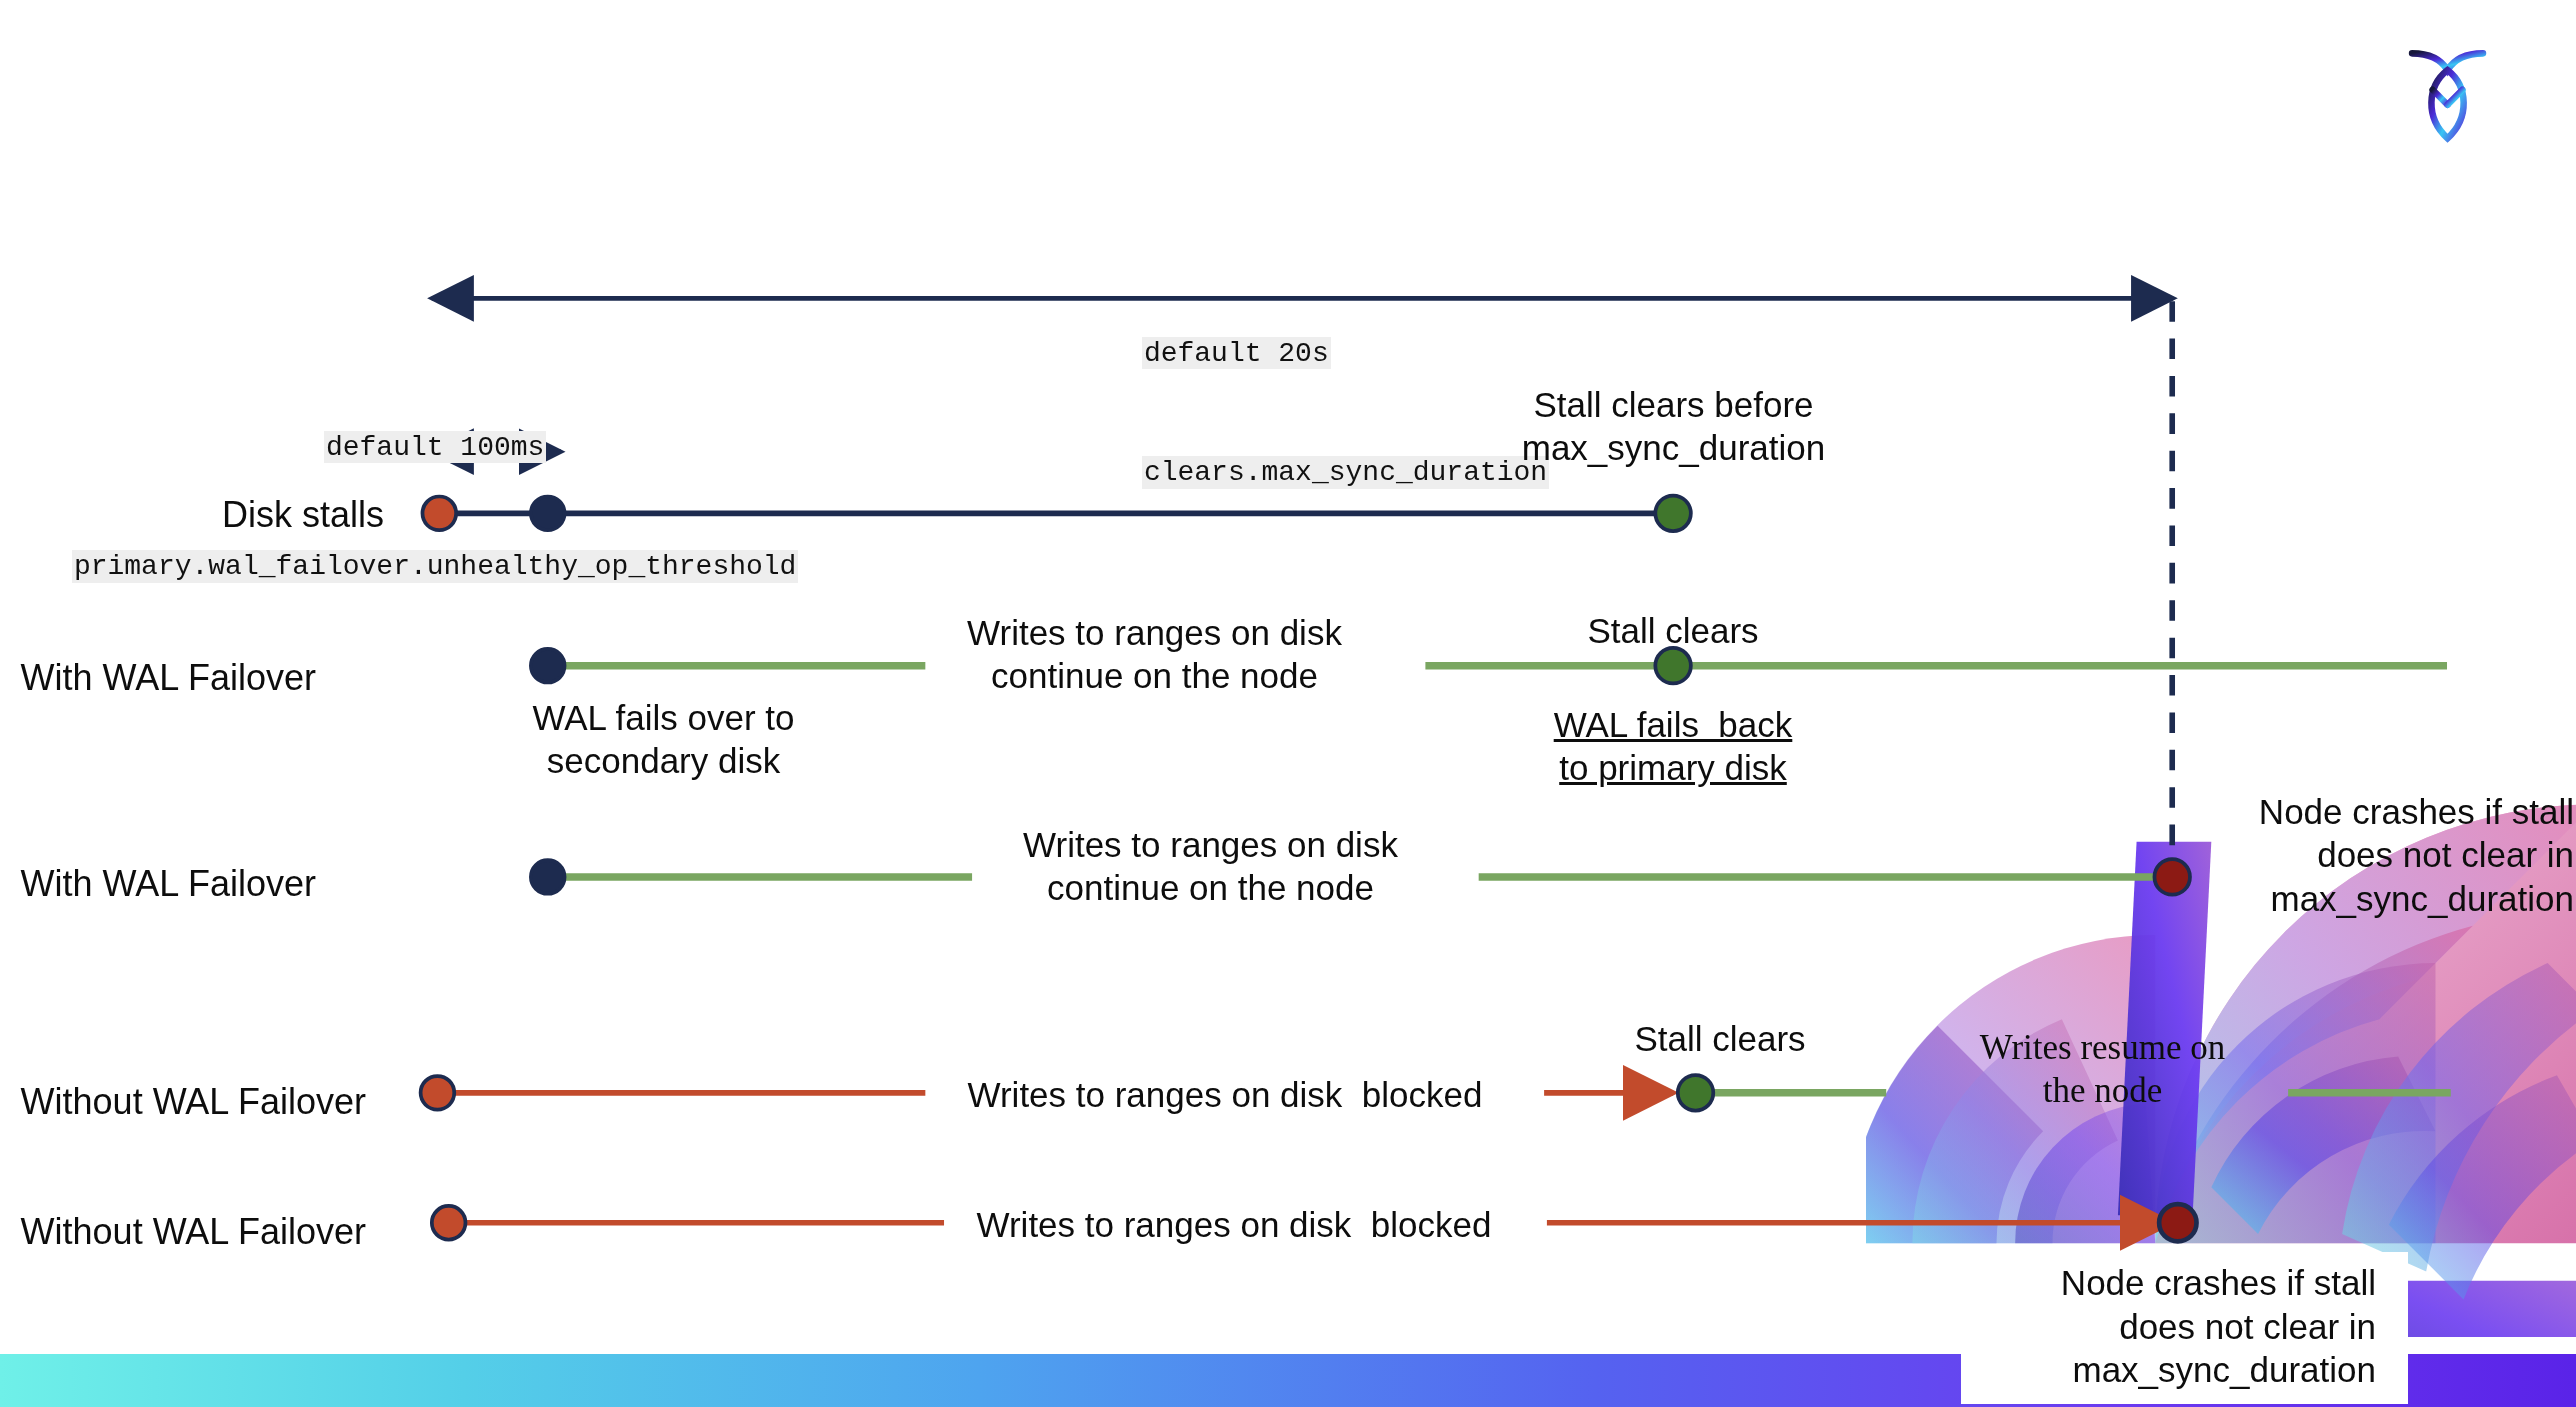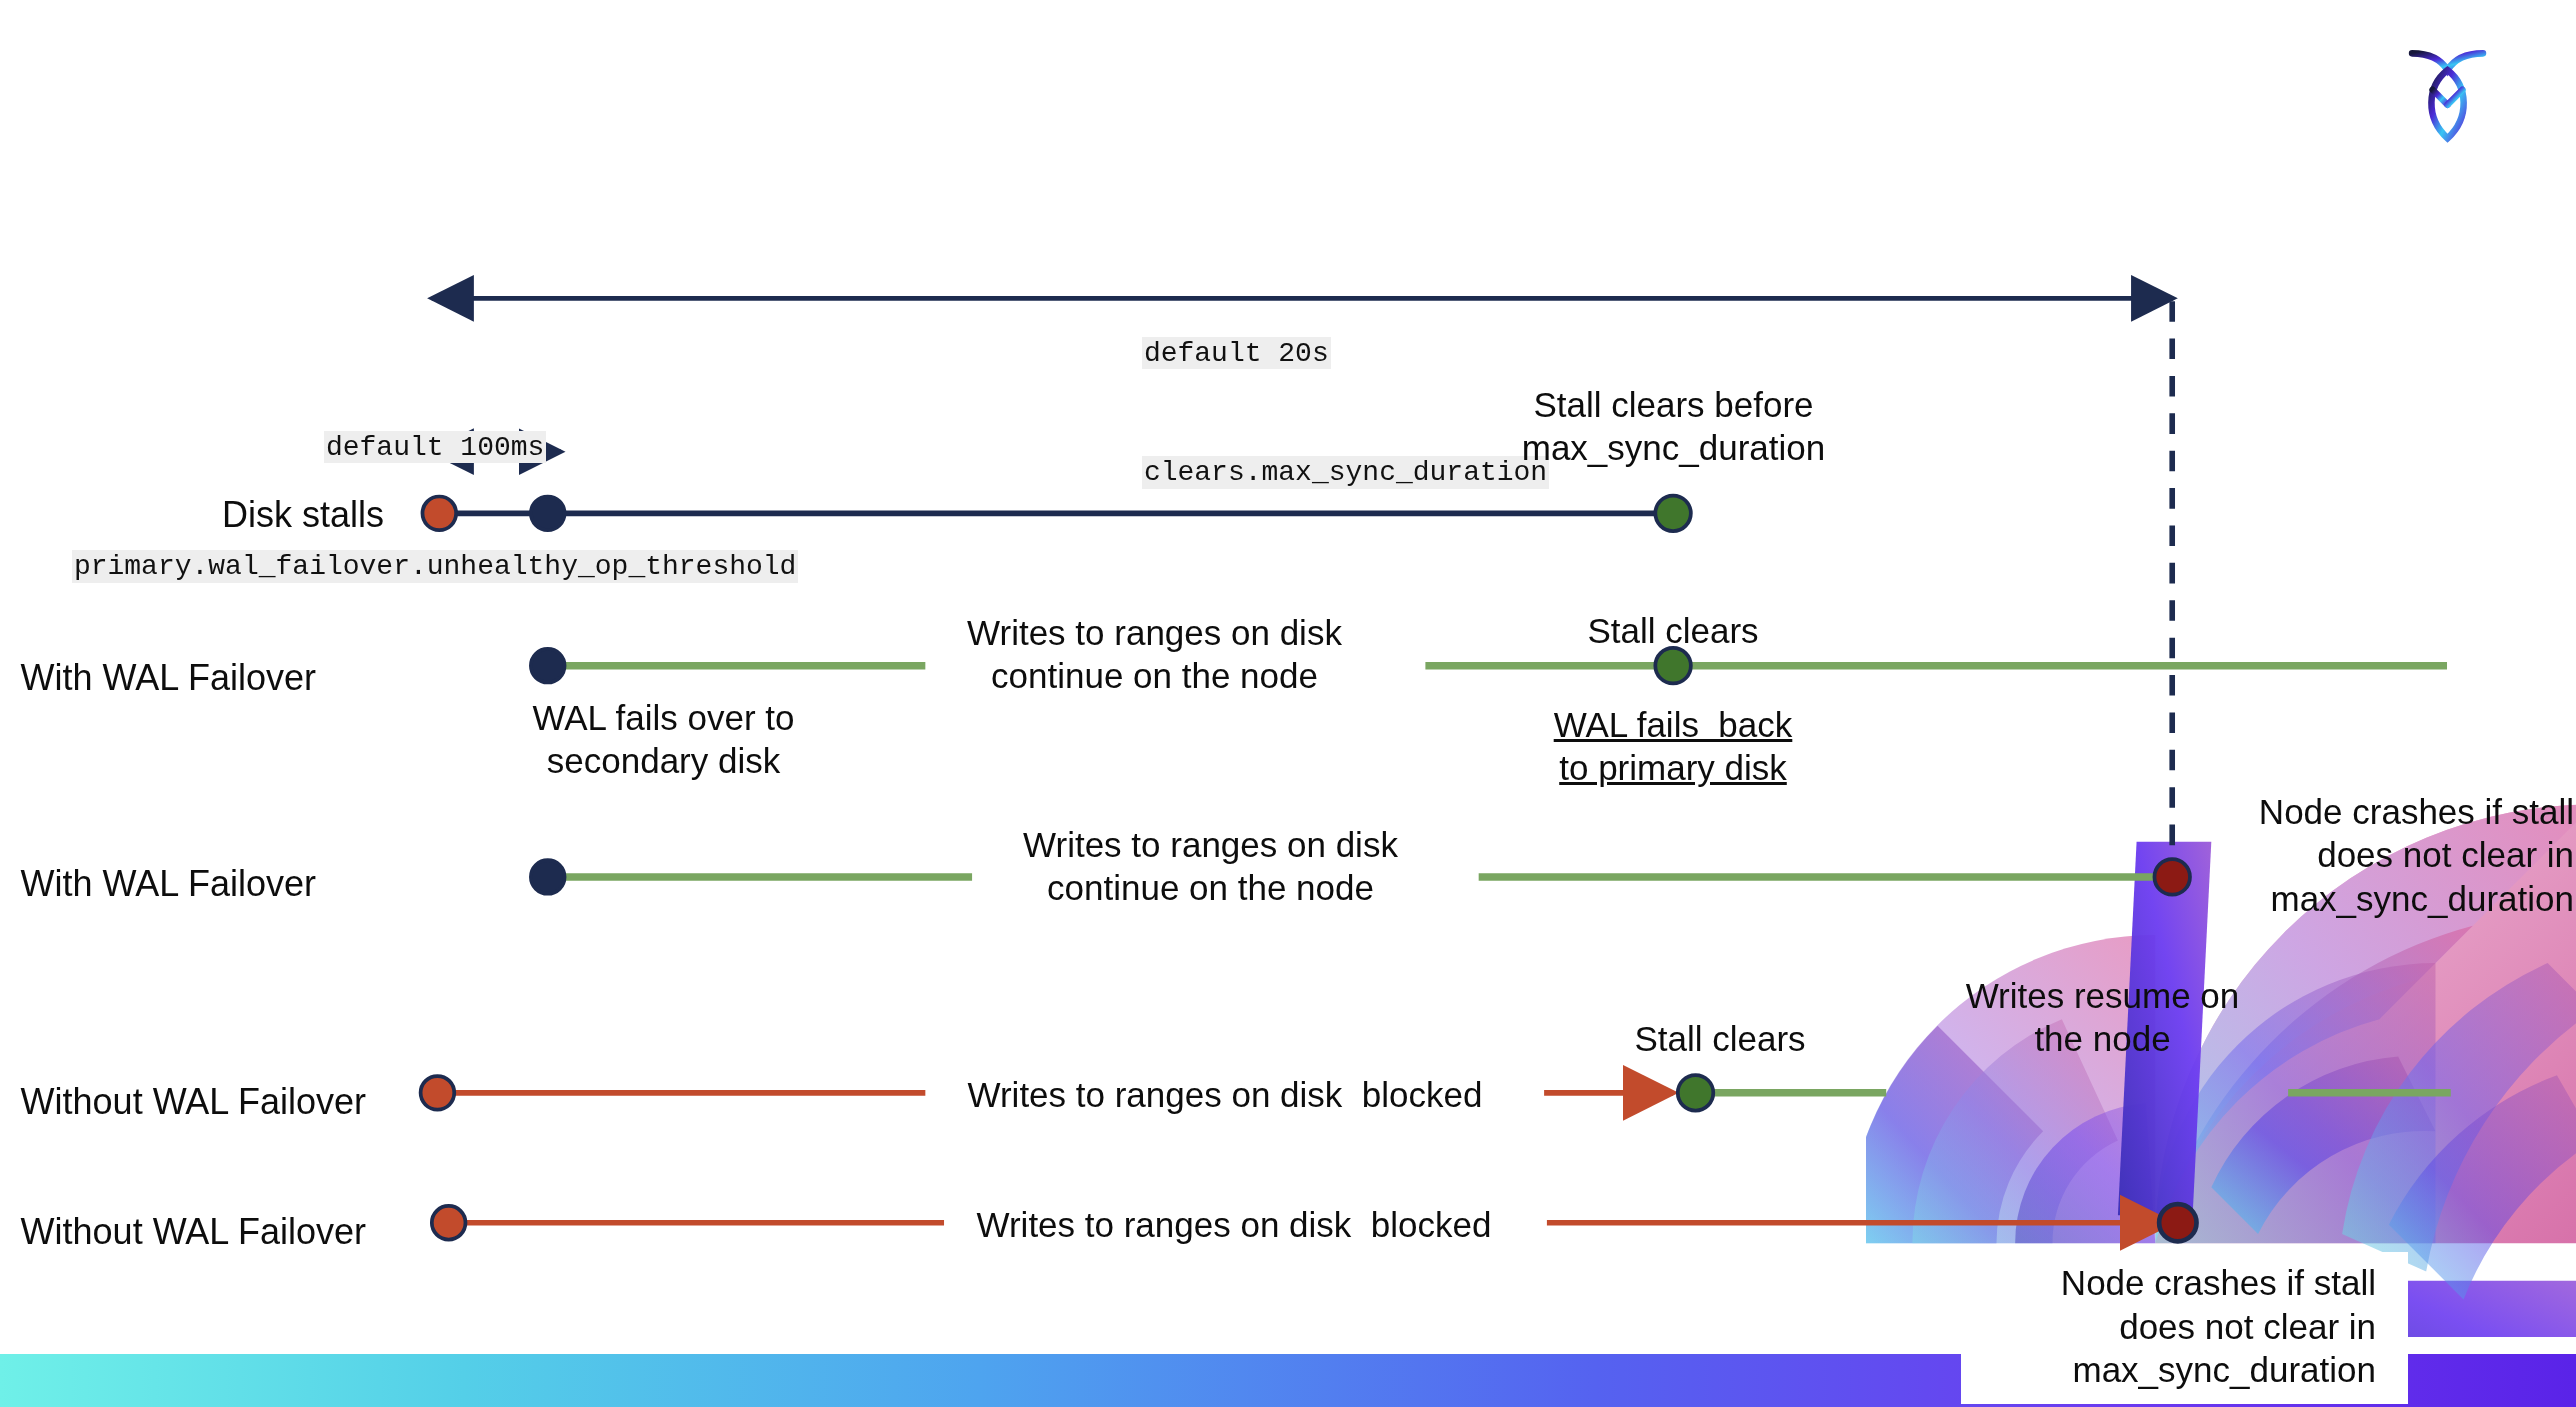--- a/index.html
+++ b/index.html
@@ -249,21 +249,21 @@
 continue on the node</div>
 
   <div class="lbl l" style="left:2219px;top:790px;width:355px;">Node crashes if stall
 does not clear in
 max_sync_duration</div>
 
   <div class="lbl c" style="left:935px;top:1073px;width:580px;">Writes to ranges on disk  blocked</div>
 
   <div class="lbl c" style="left:1580px;top:1017px;width:280px;">Stall clears</div>
 
-  <div class="lbl c" style="left:1925px;top:974px;width:355px;">Writes resume on
+  <div class="lbl c" style="left:1925px;top:1026px;width:355px;font-family:Liberation Serif, serif;">Writes resume on
 the node</div>
 
   <div class="lbl c" style="left:944px;top:1203px;width:580px;">Writes to ranges on disk  blocked</div>
 
   <div class="callout" style="left:1961px;top:1252px;width:421px;">
     <div class="lbl l" style="width:402px;">Node crashes if stall
 does not clear in
 max_sync_duration</div>
   </div>
 

